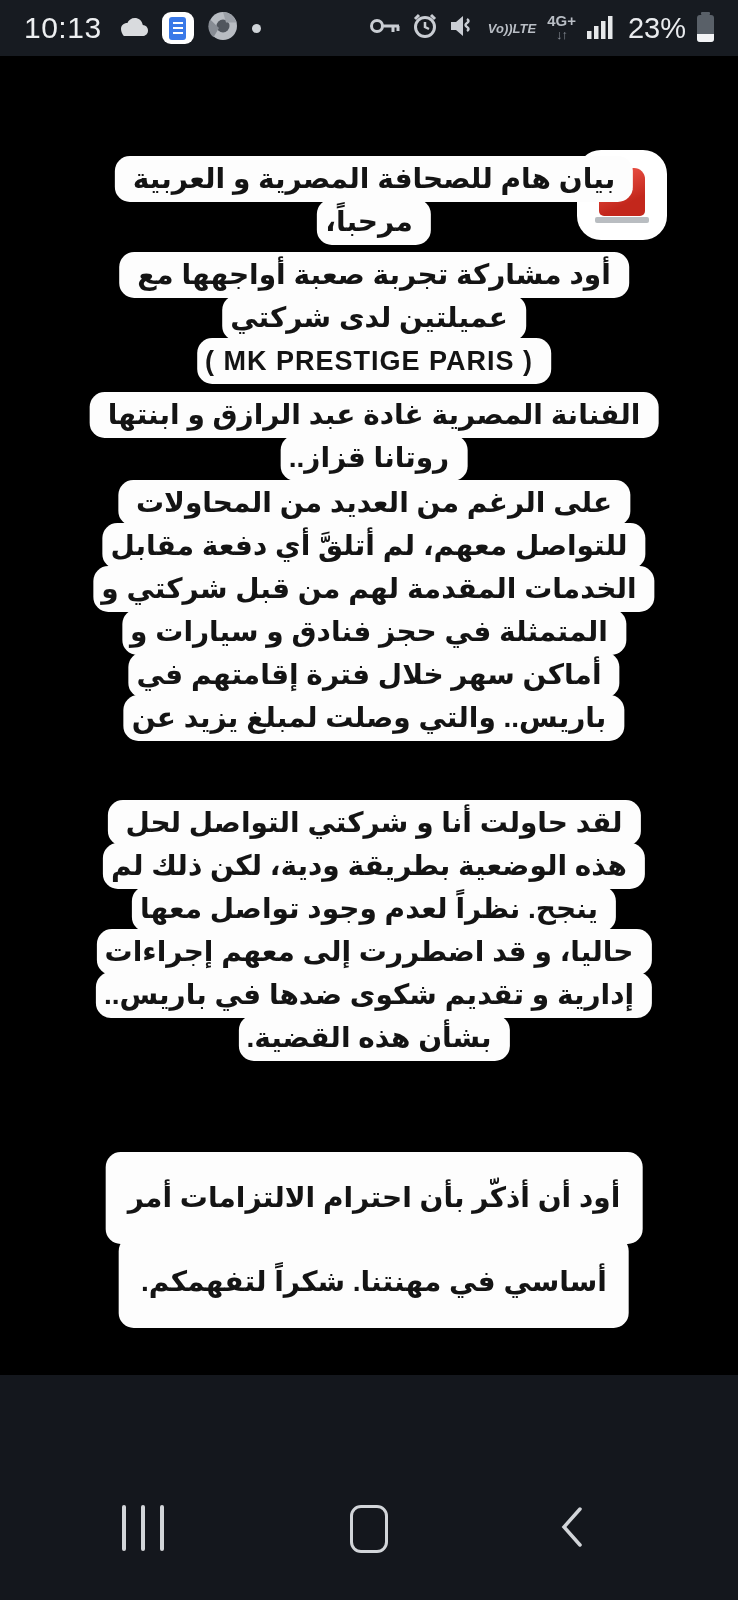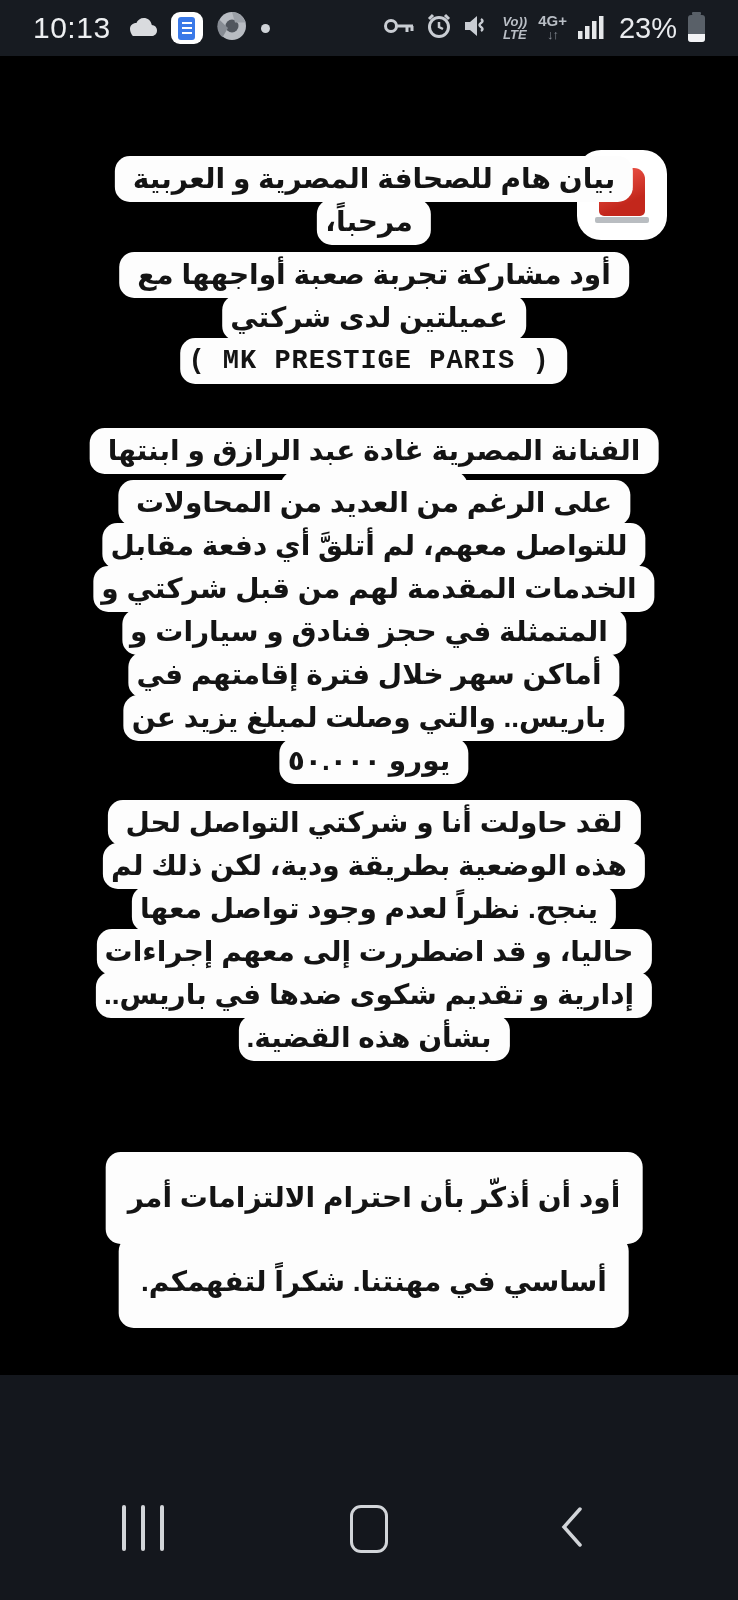--- a/index.html
+++ b/index.html
@@ -5,32 +5,32 @@
   html,body { margin:0; padding:0; background:#000; }
   .phone {
     position:relative; width:738px; height:1600px; overflow:hidden;
     background:#000; font-family:"Liberation Sans","DejaVu Sans",sans-serif;
   }
   
   .status-bar {
     position:absolute; top:0; left:0; width:738px; height:56px;
     background:#171b21; box-sizing:border-box;
     display:flex; align-items:center; justify-content:space-between;
-    padding:0 33px; color:#e9ebee;
+    padding:0 24px; color:#e9ebee;
   }
   .sb-left { display:flex; align-items:center; gap:13px; }
   .sb-time { font-size:30px; color:#edeff1; letter-spacing:.5px; }
   .docs-chip { width:32px; height:32px; background:#fff; border-radius:9px;
     display:flex; align-items:center; justify-content:center; }
   .docs-page { width:17px; height:23px; background:#3a79e8; border-radius:3px;
     display:flex; flex-direction:column; justify-content:center; gap:3px; align-items:center; }
   .docs-page i { display:block; width:10px; height:2px; background:#fff; }
   .notif-dot { width:9px; height:9px; border-radius:50%; background:#cfd3d8; }
   .sb-right { display:flex; align-items:center; gap:11px; color:#c9cdd3; }
-  .volte { display:flex; flex-direction:column; align-items:center; line-height:13px;
+  .volte { display:flex; flex-direction:row; align-items:center; line-height:13px;
     font-size:13px; font-weight:bold; color:#b9bec5; }
   .netg { display:flex; flex-direction:column; align-items:center; line-height:14px; }
   .netg b { font-size:15px; color:#b9bec5; }
   .netg i { font-style:normal; font-size:13px; color:#8a9099; letter-spacing:-1px; }
   .batt-pct { font-size:29px; color:#e9ebee; }
   .battery { position:relative; width:17px; height:27px; background:#596068; border-radius:3px; }
   .battery::before { content:""; position:absolute; top:-3px; left:4px; width:9px; height:3px;
     background:#596068; border-radius:1px; }
   .battery .fill { position:absolute; bottom:0; left:0; width:100%; height:26%;
     background:#f2f3f5; border-radius:0 0 3px 3px; }
@@ -52,21 +52,21 @@
     position:absolute; left:50%; transform:translateX(-50%);
     width:max-content; display:flex; flex-direction:column; align-items:center;
   }
   .line {
     white-space:nowrap; width:max-content;
     background:#fdfdfd; color:#141414;
     font-size:28px; font-weight:700; line-height:44px;
     padding:1px 18px; border-radius:15px; text-align:center;
   }
   .line + .line { margin-top:-3px;padding-left:8px; }
-  .line.latin { font-size:27px; letter-spacing:1px;font-family:Liberation Mono, monospace; }
+  .line.latin { font-size:27px; letter-spacing:1px; }
   .roomy .line { padding:24px 22px; }
   .roomy .line + .line { margin-top:-8px; }
   
   .nav-bar { position:absolute; top:1375px; left:0; width:738px; height:225px; background:#14171d; }
   .nav-btn { position:absolute; top:120px; background:none; border:none; padding:10px; cursor:pointer; }
   .recents { left:112px; display:flex; gap:15px; }
   .recents span { display:block; width:4px; height:46px; background:#d2d5d9; border-radius:2px; }
   .home { left:50%; transform:translateX(-50%); }
   .home-shape { display:block; width:32px; height:42px; border:3px solid #d2d5d9; border-radius:11px; }
   .back { left:548px; }
@@ -154,32 +154,31 @@
     <div id="bubbles">
         <div class="bubble" dir="rtl" style="top: 100px;">
           <div class="line">بيان هام للصحافة المصرية و العربية</div>
           <div class="line">مرحباً،</div>
         </div>
         <div class="bubble" dir="rtl" style="top: 196px;">
           <div class="line">أود مشاركة تجربة صعبة أواجهها مع</div>
           <div class="line">عميلتين لدى شركتي</div>
           <div class="line latin">( MK PRESTIGE PARIS )</div>
         </div>
-        <div class="bubble" dir="rtl" style="top: 336px; margin-top: 36px;">
+        <div class="bubble" dir="rtl" style="top: 336px;">
           <div class="line">الفنانة المصرية غادة عبد الرازق و ابنتها</div>
           <div class="line">روتانا قزاز..</div>
         </div>
         <div class="bubble" dir="rtl" style="top: 424px;">
           <div class="line">على الرغم من العديد من المحاولات</div>
           <div class="line">للتواصل معهم، لم أتلقَّ أي دفعة مقابل</div>
           <div class="line">الخدمات المقدمة لهم من قبل شركتي و</div>
           <div class="line">المتمثلة في حجز فنادق و سيارات و</div>
           <div class="line">أماكن سهر خلال فترة إقامتهم في</div>
           <div class="line">باريس.. والتي وصلت لمبلغ يزيد عن</div>
-          <div class="line">يورو ٥٠.٠٠٠</div>
         </div>
         <div class="bubble" dir="rtl" style="top: 744px;">
           <div class="line">لقد حاولت أنا و شركتي التواصل لحل</div>
           <div class="line">هذه الوضعية بطريقة ودية، لكن ذلك لم</div>
           <div class="line">ينجح. نظراً لعدم وجود تواصل معها</div>
           <div class="line">حاليا، و قد اضطررت إلى معهم إجراءات</div>
           <div class="line">إدارية و تقديم شكوى ضدها في باريس..</div>
           <div class="line">بشأن هذه القضية.</div>
         </div>
         <div class="bubble roomy" dir="rtl" style="top: 1096px;">

